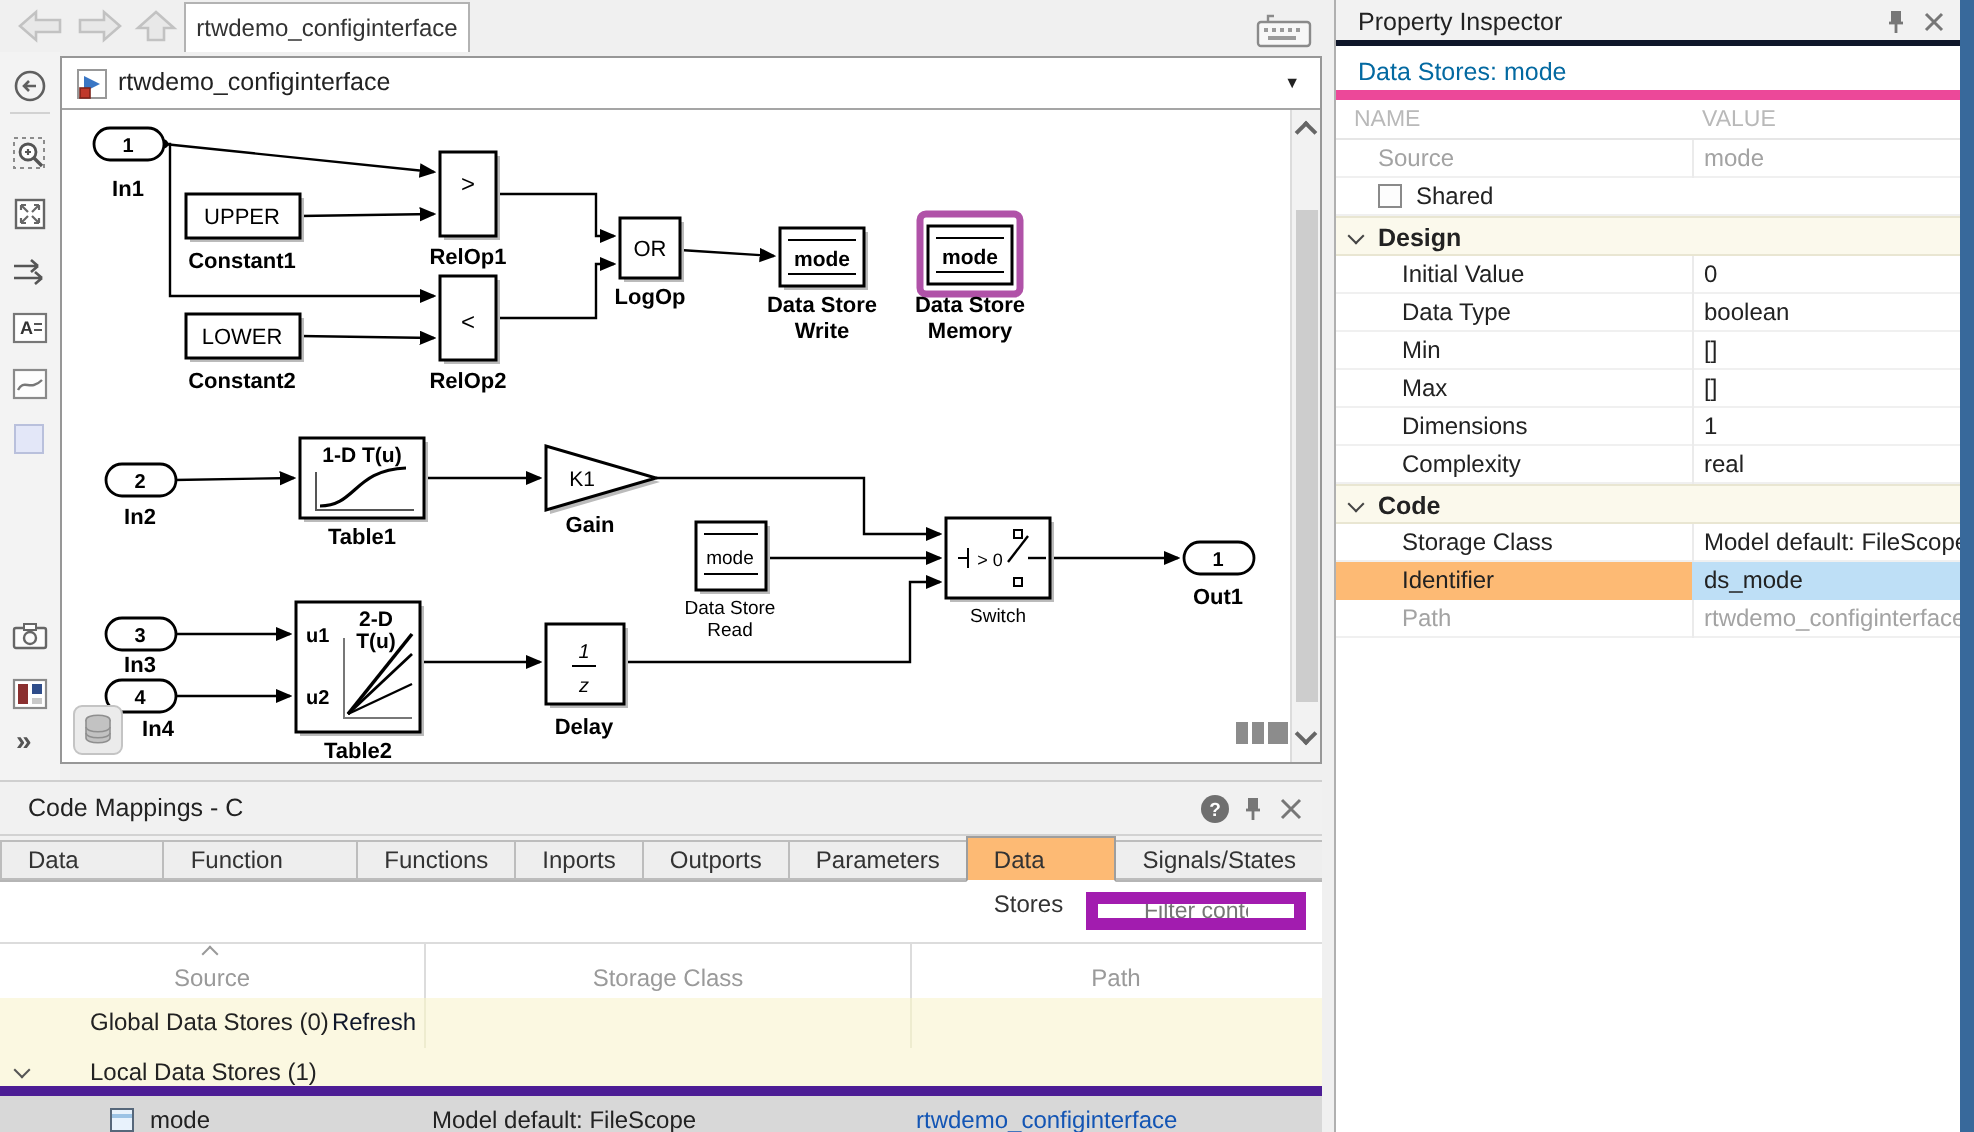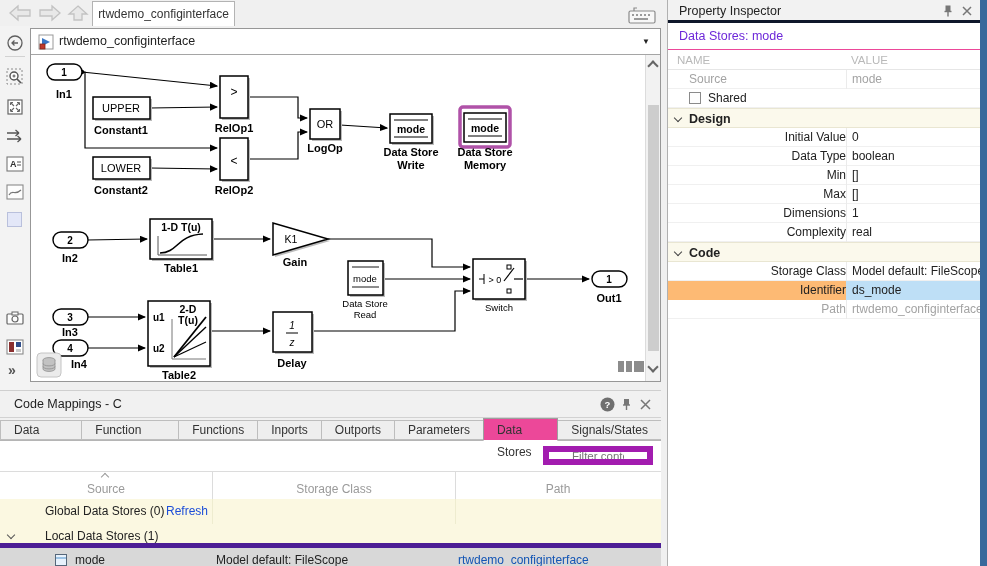--- a/index.html
+++ b/index.html
@@ -39,65 +39,65 @@
   
   .code-mappings { position:absolute; left:0; top:390px; width:661px; height:176px; background:#fff; border-top:1px solid #cfcfcf; }
   .cm-header { position:relative; height:27px; background:#f1f1f1; border-bottom:1px solid #d2d2d2; line-height:27px; }
   .cm-title { padding-left:14px; font-size:12.5px; color:#222; }
   .cm-hico { position:absolute; top:6px; width:15px; height:15px; }
   .cm-tabs { position:relative; height:23px; background:#f1f1f1; border-bottom:1px solid #b5b5b5; display:flex; align-items:flex-end; }
   .cm-tab {
     height:20px; line-height:19px; padding:0 13px; margin-right:-1px;
     border:1px solid #bdbdbd; background:#eeeeee; font-size:12px; color:#333; position:relative;
   }
-  .cm-tab.active { height:23px; line-height:22px; background:#ec4899; border-color:#9e9e9e; border-bottom:1px solid #fff; margin-bottom:-1px; z-index:2; }
+  .cm-tab.active { height:23px; line-height:22px; background:#fdba74; border-color:#9e9e9e; border-bottom:1px solid #fff; margin-bottom:-1px; z-index:2; }
   .cm-body { position:relative; height:126px; background:#fff; }
   .filter-input {
     position:absolute; right:8px; top:5px; width:110px; height:19px;
     border:6px solid #a21caf; font-size:11.5px; padding:0 23px; color:#333;
     font-family:"Liberation Sans", sans-serif;
   }
   .cmt-topline { position:absolute; left:0; top:30px; width:661px; height:1px; background:#dcdcdc; }
   .cmt-header { position:absolute; left:0; top:30px; width:661px; height:28px; color:#9a9a9a; }
   .cmt-header .hc { position:absolute; top:0; height:28px; line-height:36px; text-align:center; font-size:12px; }
   .hc-src { left:0; width:212px; }
   .hc-sc { left:212px; width:243px; border-left:1px solid #dcdcdc; }
   .hc-path { left:455px; width:205px; border-left:1px solid #dcdcdc; }
   .sort-caret { position:absolute; left:102px; top:3px; width:6px; height:6px; border-left:1.5px solid #9a9a9a; border-top:1.5px solid #9a9a9a; transform:rotate(45deg); }
   .cmt-row { position:absolute; left:0; width:661px; }
   .row-yellow { background:#fbf8e1; }
   .row-sel { background:#d8d8d8; }
   .cmt-r1 { top:58px; height:28px; line-height:25px; border-bottom:1px solid #f1eecf; }
   .cmt-r2 { top:83px; height:24px; line-height:24px; border-bottom:5px solid #4c1d95; }
   .cmt-r3 { top:107px; height:25px; line-height:25px; }
   .r1-src { position:absolute; left:45px; }
-  .r1-link { position:absolute; left:0; width:208px; text-align:right; color:#1d4ed8; }
+  .r1-link { position:absolute; left:0; width:208px; text-align:right; color:#0f172a; }
   .r1-div1 { position:absolute; left:212px; top:0; bottom:0; width:1px; background:#eeeccf; }
   .r1-div2 { position:absolute; left:455px; top:0; bottom:0; width:1px; background:#eeeccf; }
   .r2-chev { position:absolute; left:8px; top:8px; width:6px; height:6px; border-left:1.5px solid #555; border-bottom:1.5px solid #555; transform:rotate(-45deg); }
   .r3-ico { position:absolute; left:55px; top:6px; width:12px; height:12px; border:1px solid #56677a; background:#e8f2fc; }
   .r3-ico::after { content:""; position:absolute; left:0; top:2px; width:10px; height:2px; background:#9cc3e5; }
   .r3-src { position:absolute; left:75px; color:#222; }
   .r3-sc { position:absolute; left:216px; color:#222; }
   .r3-path { position:absolute; left:458px; color:#1355b4; }
   
   .splitter { position:absolute; left:661px; top:0; width:6px; height:566px; background:#f0f0f0; }
   .blue-edge { position:absolute; left:980px; top:0; width:7px; height:566px; background:#38699b; }
   
   .prop-inspector { position:absolute; left:667px; top:0; width:313px; height:566px; background:#fff; border-left:1px solid #b0b0b0; }
   .pi-header { position:relative; height:23px; background:#f2f2f2; border-bottom:3px solid #0f172a; line-height:23px; }
   .pi-title { padding-left:11px; font-size:12.5px; color:#222; }
   .pi-hico { position:absolute; top:4px; width:14px; height:14px; }
-  .pi-subtitle { height:27px; line-height:27px; padding-left:11px; border-bottom:1px solid #ec4899; font-size:12.5px; color:#6d28d9; background:#fff; }
+  .pi-subtitle { height:27px; line-height:27px; padding-left:11px; border-bottom:5px solid #ec4899; font-size:12.5px; color:#0369a1; background:#fff; }
   .pi-colhdr { position:relative; height:20px; line-height:20px; border-bottom:1px solid #e6e6e6; color:#b9b9b9; font-size:11.5px; }
   .pi-colhdr .nm { position:absolute; left:9px; }
   .pi-colhdr .vl { position:absolute; left:183px; }
   .pi-row { position:relative; height:19px; line-height:19px; border-bottom:1px solid #f0f0f0; }
   .pi-name { position:absolute; left:0; top:0; width:178px; height:19px; padding-left:21px; overflow:hidden; white-space:nowrap; }
-  .pi-name.indent2 { padding-left:33px;text-align:right; }
+  .pi-name.indent2 { padding-left:33px; }
   .pi-value { position:absolute; left:178px; top:0; width:135px; height:19px; padding-left:5px; border-left:1px solid #ebebeb; overflow:hidden; white-space:nowrap; }
   .dim { color:#a3a3a3; }
   .pi-section { position:relative; height:20px; line-height:20px; background:#fbf9ec; border-top:1px solid #e9e6d2; border-bottom:1px solid #e9e6d2; font-weight:bold; }
   .pi-section .sec-label { padding-left:21px; font-size:12.5px; }
   .sec-chev { position:absolute; left:7px; top:6px; width:6px; height:6px; border-left:1.5px solid #444; border-bottom:1.5px solid #444; transform:rotate(-45deg); }
   .pi-row.selected .pi-name { background:#fdba74; }
   .pi-row.selected .pi-value { background:#bedff6; border-left-color:#bedff6; }
   .checkbox { display:inline-block; width:12px; height:12px; border:1px solid #8a8a8a; background:#fdfdfd; vertical-align:-2px; margin-right:7px; }
   .shared-wrap { padding-left:21px; }
   svg text { font-family:"Liberation Sans", sans-serif; }

